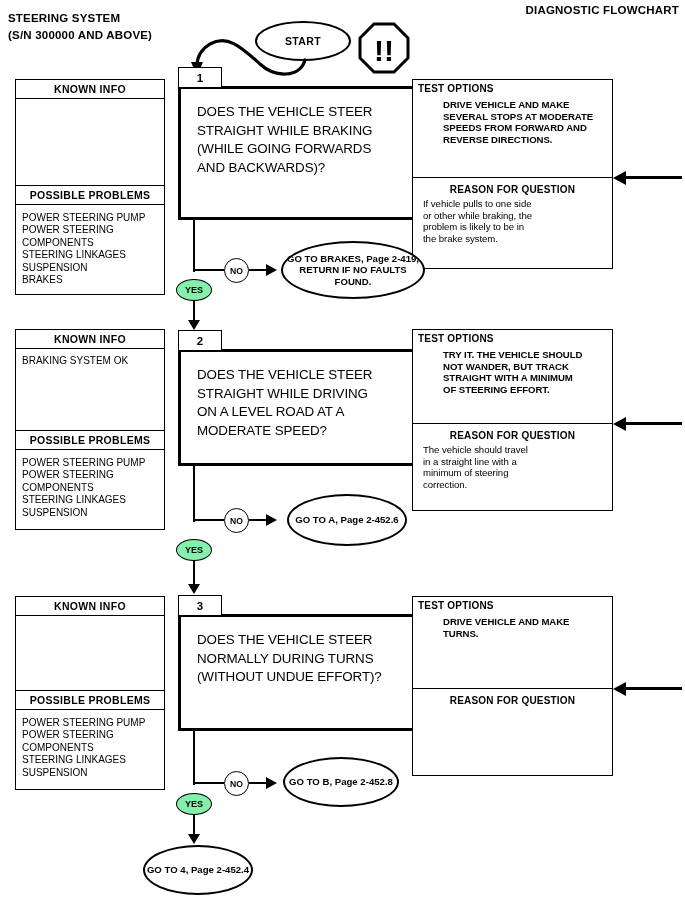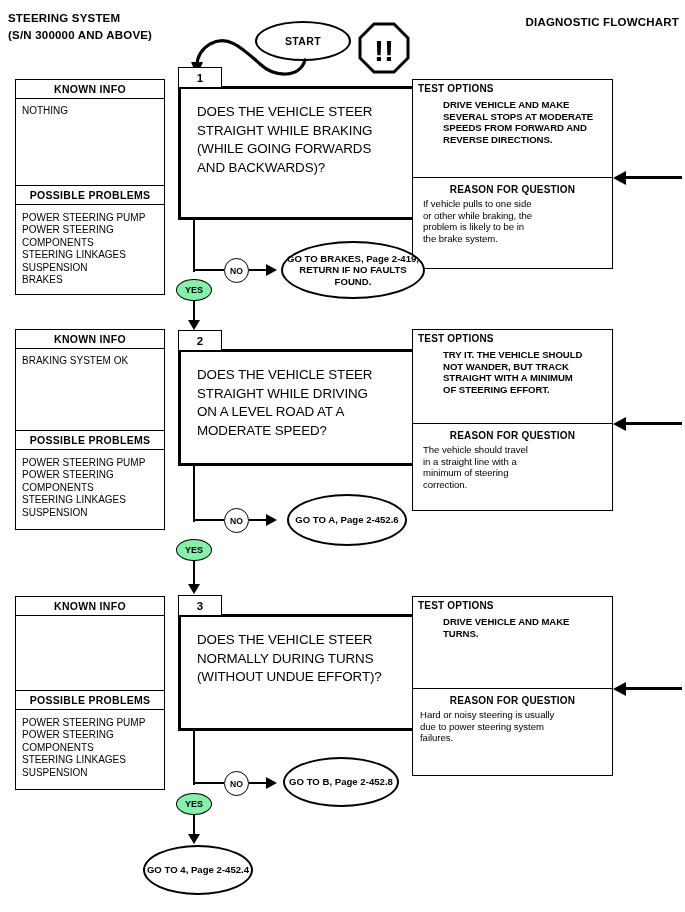--- a/index.html
+++ b/index.html
@@ -6,21 +6,21 @@
   body{
     width:685px;height:912px;position:relative;overflow:hidden;
     font-family:"Liberation Sans","DejaVu Sans",sans-serif;
     color:#000;
     -webkit-font-smoothing:none;
   }
   .abs{position:absolute;}
 
   
   #hdr-left{left:8px;top:10px;font-size:11.5px;font-weight:bold;letter-spacing:.2px;line-height:17px;}
-  #hdr-right{right:6px;top:16px;font-size:11.5px;font-weight:bold;letter-spacing:.2px;}
+  #hdr-right{right:6px;top:4px;font-size:11.5px;font-weight:bold;letter-spacing:.2px;}
 
   
   .info-panel{border:1.5px solid #000;background:#fff;box-sizing:border-box;}
   .info-head{
     border-bottom:1.5px solid #000;text-align:center;font-weight:bold;
     font-size:10.5px;letter-spacing:.3px;box-sizing:border-box;
     display:flex;align-items:center;justify-content:center;
   }
   .info-body{
     font-size:10px;line-height:12.4px;padding:6px 0 0 6px;box-sizing:border-box;
@@ -103,21 +103,20 @@
   <polygon points="17,56 11,42 23,42" fill="#000"></polygon>
 </svg>
 
 <svg class="abs" style="left:358px;top:22px;width:52px;height:52px;" viewBox="0 0 52 52">
   <polygon points="16,2 36,2 50,16 50,36 36,50 16,50 2,36 2,16" fill="#fff" stroke="#000" stroke-width="3"></polygon>
   <text x="26" y="39" font-family="Liberation Sans, sans-serif" font-size="30" font-weight="bold" text-anchor="middle" fill="#000">!!</text>
 </svg>
 
 <div class="abs info-panel" style="left:15px;top:79px;width:150px;height:143px;">
   <div class="info-head" style="height:19px;">KNOWN INFO</div>
-  <div class="info-body" style="height:56px;">NOTHING</div>
 </div>
 <div class="abs info-panel" style="left:15px;top:185px;width:150px;height:110px;">
   <div class="info-head" style="height:19px;">POSSIBLE PROBLEMS</div>
   <div class="info-body" style="padding-top:7px;">POWER STEERING PUMP
 POWER STEERING
   COMPONENTS
 STEERING LINKAGES
 SUSPENSION
 BRAKES</div>
 </div>
@@ -229,23 +228,20 @@
 (WITHOUT UNDUE EFFORT)?</div>
 </div>
 
 <div class="abs tbox" style="left:412px;top:596px;width:201px;height:93px;">
   <div class="tbox-head">TEST OPTIONS</div>
   <div class="tbox-body tbody-opts">DRIVE VEHICLE AND MAKE
 TURNS.</div>
 </div>
 <div class="abs tbox" style="left:412px;top:688px;width:201px;height:88px;">
   <div class="tbox-head center" style="padding-top:6px;">REASON FOR QUESTION</div>
-  <div class="tbox-body tbody-reason" style="padding-left:7px;">Hard or noisy steering is usually
-due to power steering system
-failures.</div>
 </div>
 <div class="abs hline" style="left:626px;top:687px;width:56px;height:3px;"></div>
 <div class="abs arrow-left" style="left:613px;top:682px;"></div>
 
 <div class="abs vline" style="left:193px;top:731px;width:2.4px;height:54px;"></div>
 <div class="abs hline" style="left:194px;top:782px;width:30px;height:2.4px;"></div>
 <div class="abs circ-no" style="left:224px;top:771px;width:25px;height:25px;">NO</div>
 <div class="abs hline" style="left:249px;top:782px;width:18px;height:2.4px;"></div>
 <div class="abs arrow-right" style="left:266px;top:777px;"></div>
 <div class="abs ellipse" style="left:283px;top:757px;width:116px;height:50px;">GO TO  B,

